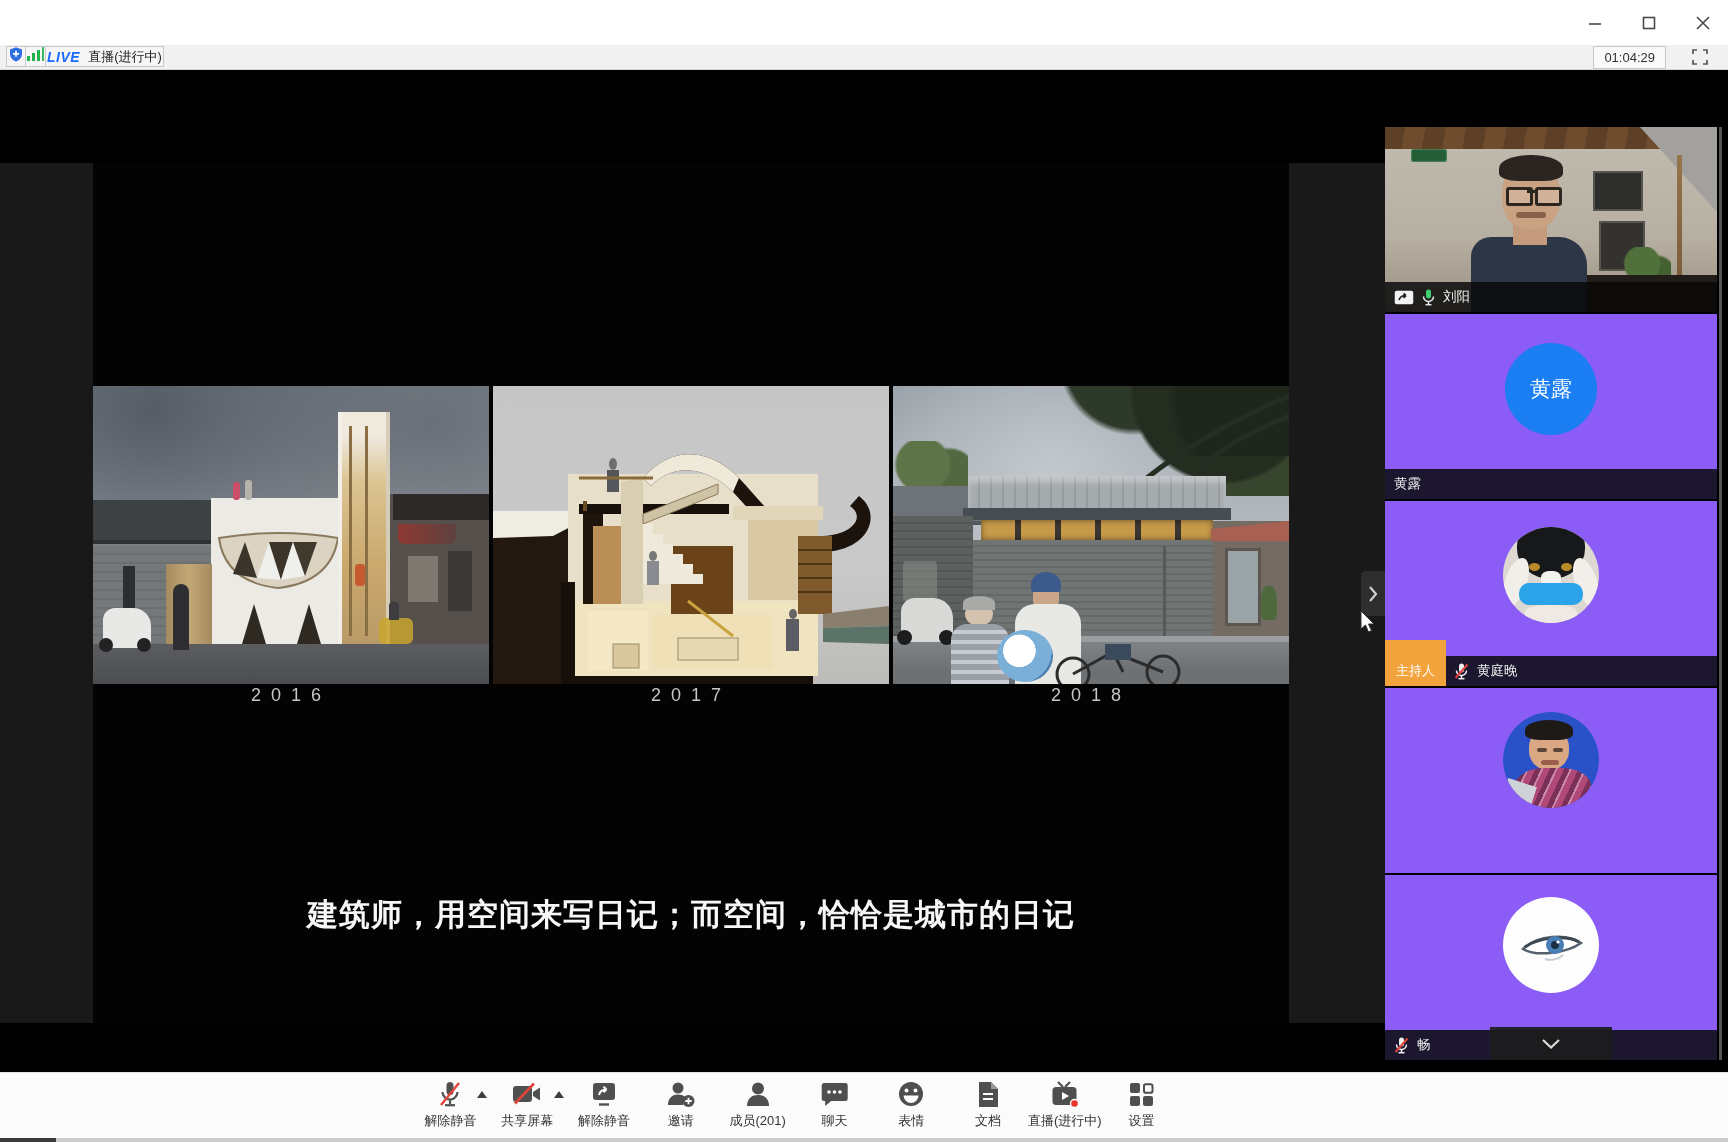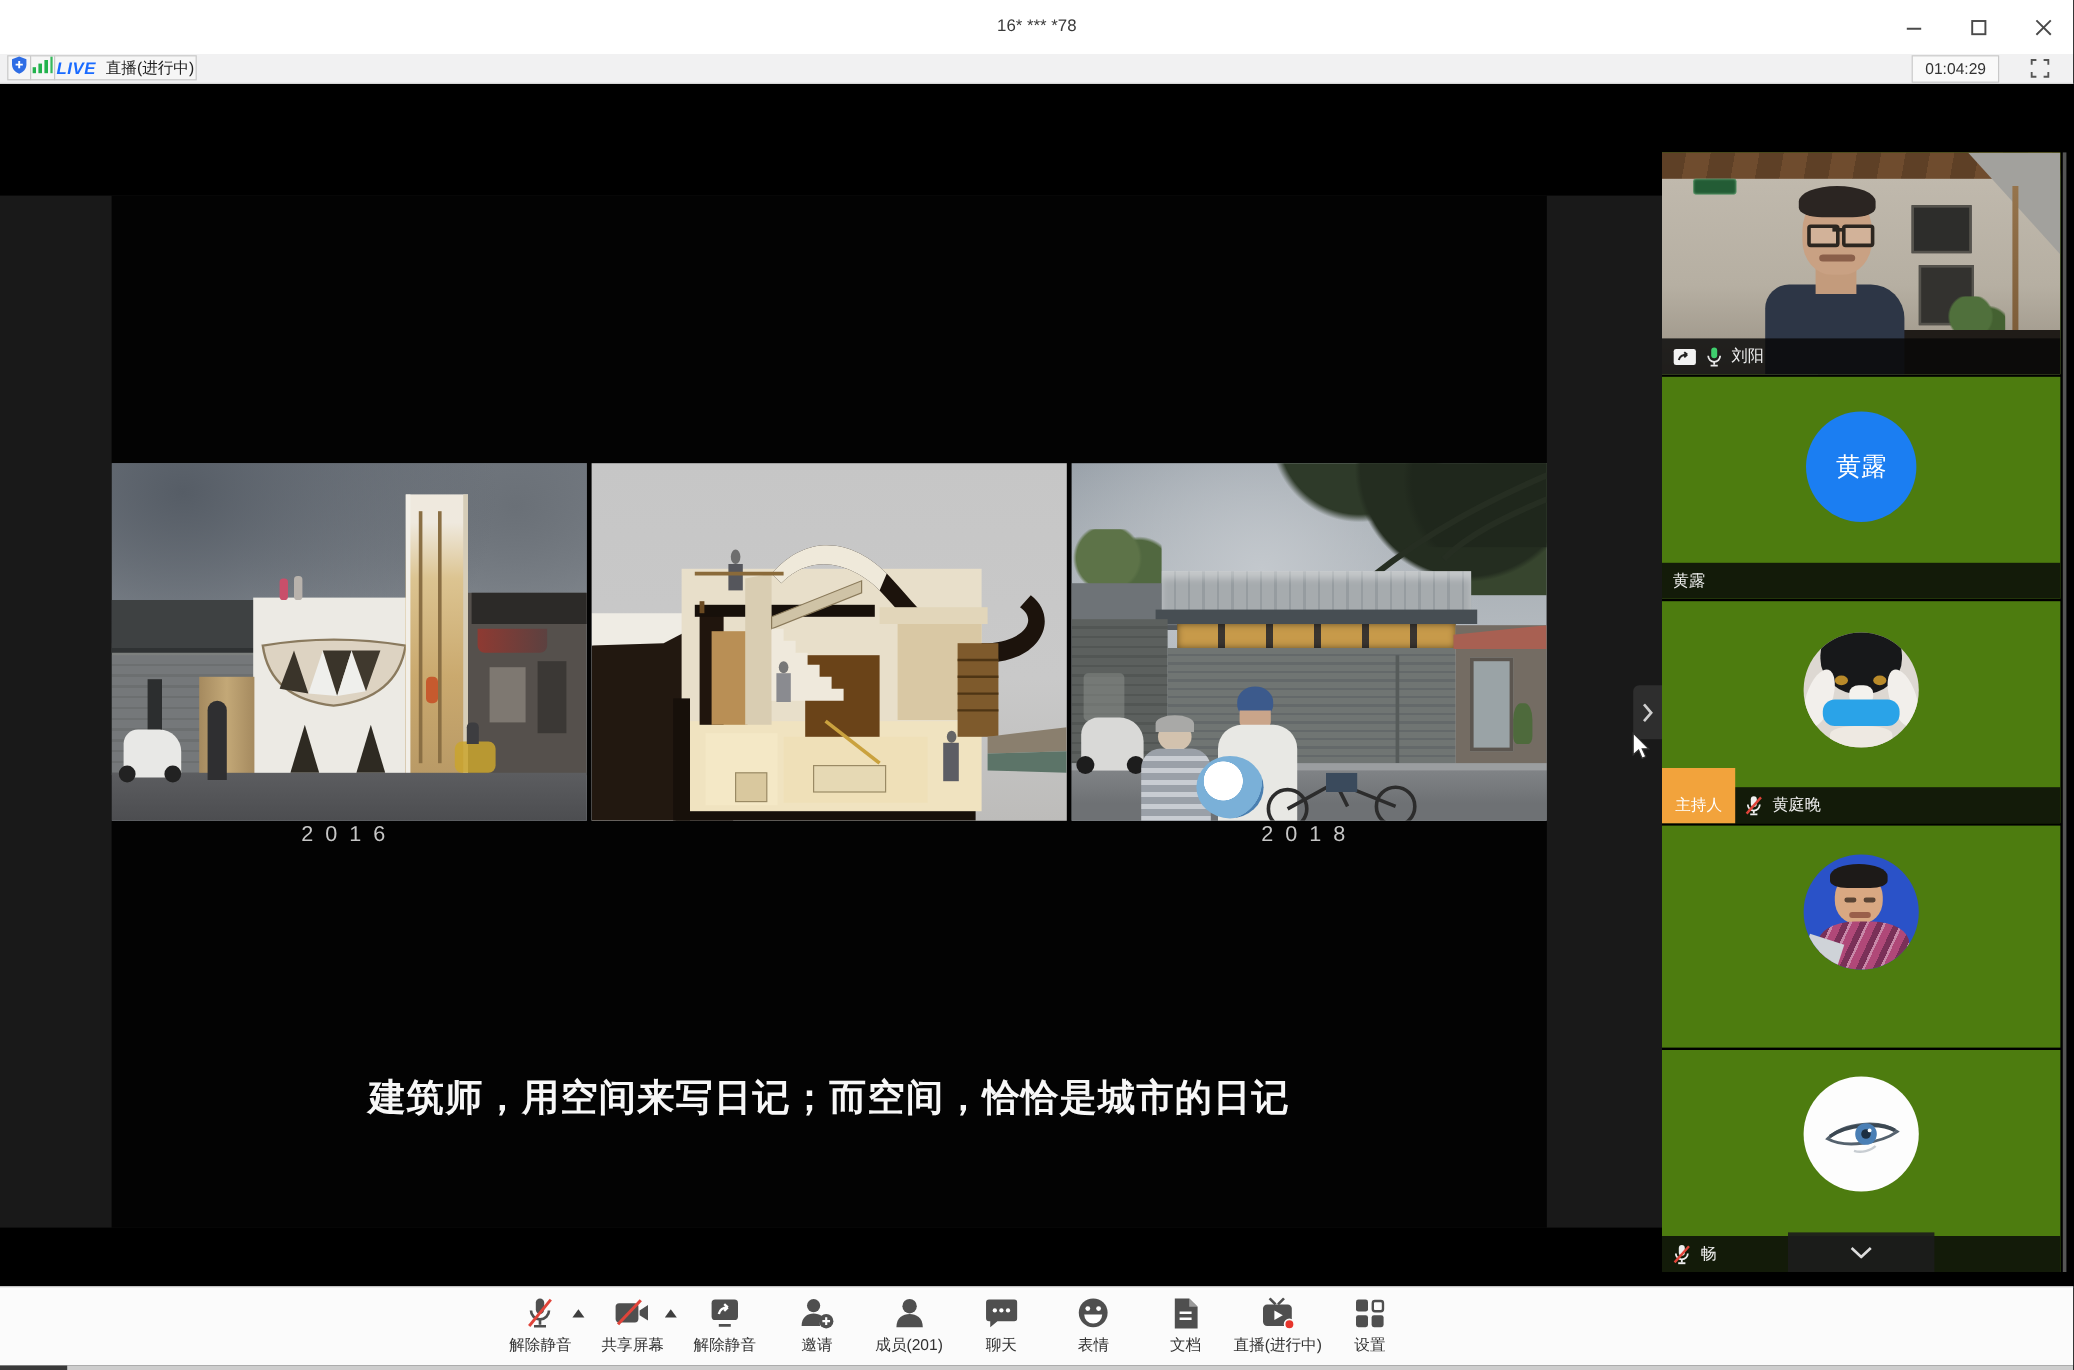--- a/index.html
+++ b/index.html
@@ -30,21 +30,21 @@
         letter-spacing:10px;color:#c6c6c6;}
   .caption{position:absolute;top:731px;left:0;right:0;text-align:center;font-size:31px;color:#f7f7f7;
            font-family:"DejaVu Serif","Liberation Serif",serif;font-weight:600;letter-spacing:1px;}
   .abs{position:absolute;}
   
   .collapse-tab{position:absolute;left:1361px;top:571px;width:24px;height:45px;background:#2e2e2e;
                 border-radius:5px 0 0 5px;display:flex;align-items:center;justify-content:center;}
   
   .sidebar{position:absolute;left:1385px;top:127px;width:332px;height:933px;display:flex;
            flex-direction:column;gap:2px;background:#000;}
-  .tile{position:relative;height:185px;background:#4d7c0f;overflow:hidden;flex:none;}
+  .tile{position:relative;height:185px;background:#8b5cf6;overflow:hidden;flex:none;}
   .namebar{position:absolute;left:0;right:0;bottom:0;height:30px;background:rgba(8,8,8,.84);
            display:flex;align-items:center;gap:8px;padding:0 9px;color:#ededed;font-size:13.5px;box-sizing:border-box;}
   .badge-host{height:30px;display:flex;align-items:center;background:#f2a33c;color:#fff;
               padding:16px 11px;font-size:13px;margin-left:-9px;flex:none;}
   .avatar{position:absolute;border-radius:50%;}
   .collapse-bottom{position:absolute;left:50%;transform:translateX(-50%);bottom:0;width:122px;height:33px;
                    background:rgba(28,28,28,.92);display:flex;align-items:center;justify-content:center;}
   .vscroll{position:absolute;left:1719px;top:127px;width:3px;height:933px;background:#9a9a9a;opacity:.55;}
   
   .toolbar{position:absolute;left:0;top:1072px;width:1728px;height:66px;background:#fbfbfb;
@@ -59,21 +59,20 @@
   .bstrip-dark{position:absolute;left:0;top:0;width:56px;height:4px;background:#3a3a3a;}
   
   .ill{position:absolute;}
 </style>
 </head>
 <body>
 
 <div class="app">
 
   <div class="titlebar">
-    <div class="title">16* *** *78</div>
     <div class="winbtns">
       <div class="winbtn">
         <svg width="14" height="14">
             <line x1="1" y1="8" x2="13" y2="8" stroke="#4a4a4a" stroke-width="1.6"></line>
           </svg>
       </div>
       <div class="winbtn">
         <svg width="14" height="14">
             <rect x="1.5" y="1.5" width="11" height="11" fill="none" stroke="#4a4a4a" stroke-width="1.6"></rect>
           </svg>
@@ -244,20 +243,21 @@
       <div class="ill" style="left:104px;top:244px;width:56px;height:52px;border-radius:50%;background:radial-gradient(circle at 40% 40%, #fff 0 35%, #7ab0d8 36% 70%, #4a7fb0 71% 100%);"></div>
       <svg class="ill" style="left:150px;top:258px;" width="160" height="40">
           <circle cx="30" cy="30" r="16" fill="none" stroke="#2c2c2c" stroke-width="3"></circle>
           <circle cx="120" cy="28" r="16" fill="none" stroke="#2c2c2c" stroke-width="3"></circle>
           <path d="M30 30 L70 8 L120 28 M70 8 L80 28" stroke="#2c2c2c" stroke-width="3" fill="none"></path>
           <rect x="62" y="0" width="26" height="16" fill="#3a4a5c"></rect>
         </svg>
     </div>
 
     <div class="year" style="left:0;">2016</div>
+    <div class="year" style="left:400px;">2017</div>
     <div class="year" style="left:800px;">2018</div>
     <div class="caption">建筑师，用空间来写日记；而空间，恰恰是城市的日记</div>
   </div>
 
   <div class="collapse-tab">
     <svg width="10" height="16" viewBox="0 0 10 16">
         <path d="M2 1 L8 8 L2 15" stroke="#cfcfcf" stroke-width="2.2" fill="none"></path>
       </svg>
   </div>
   <svg class="abs" style="left:1360px;top:610px;" width="18" height="26">

